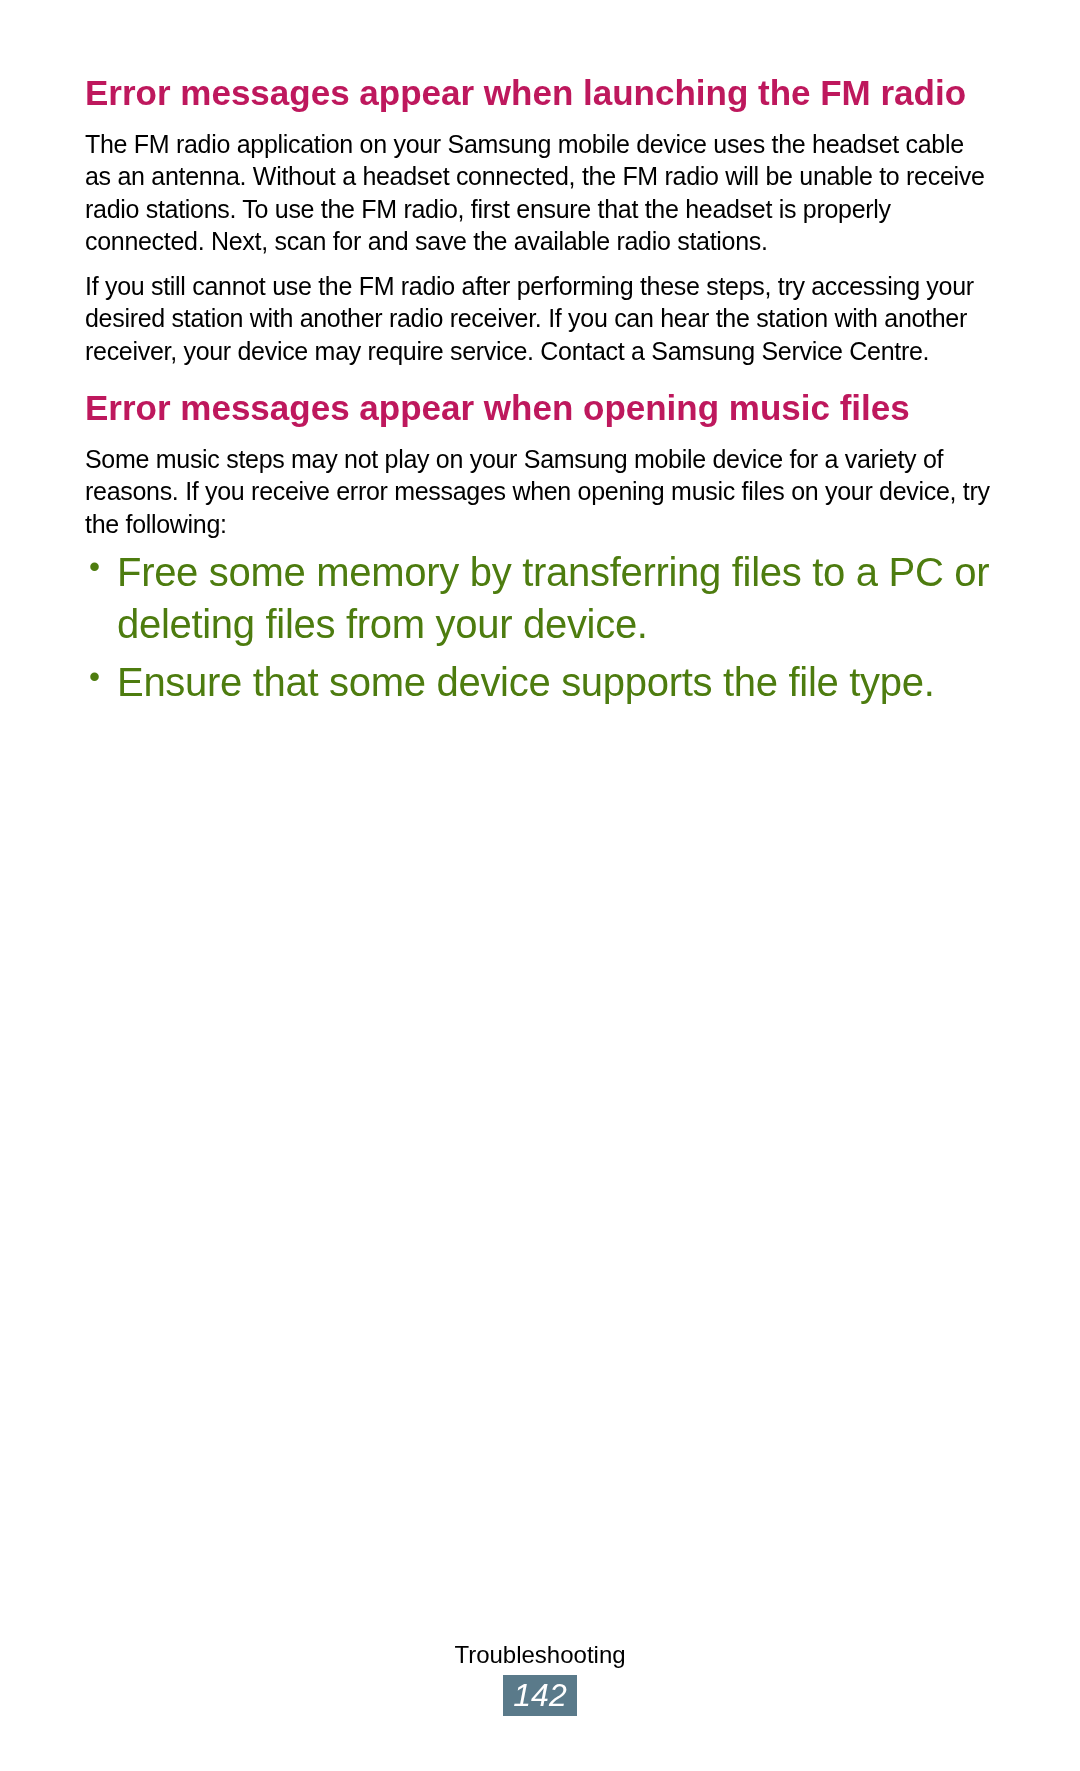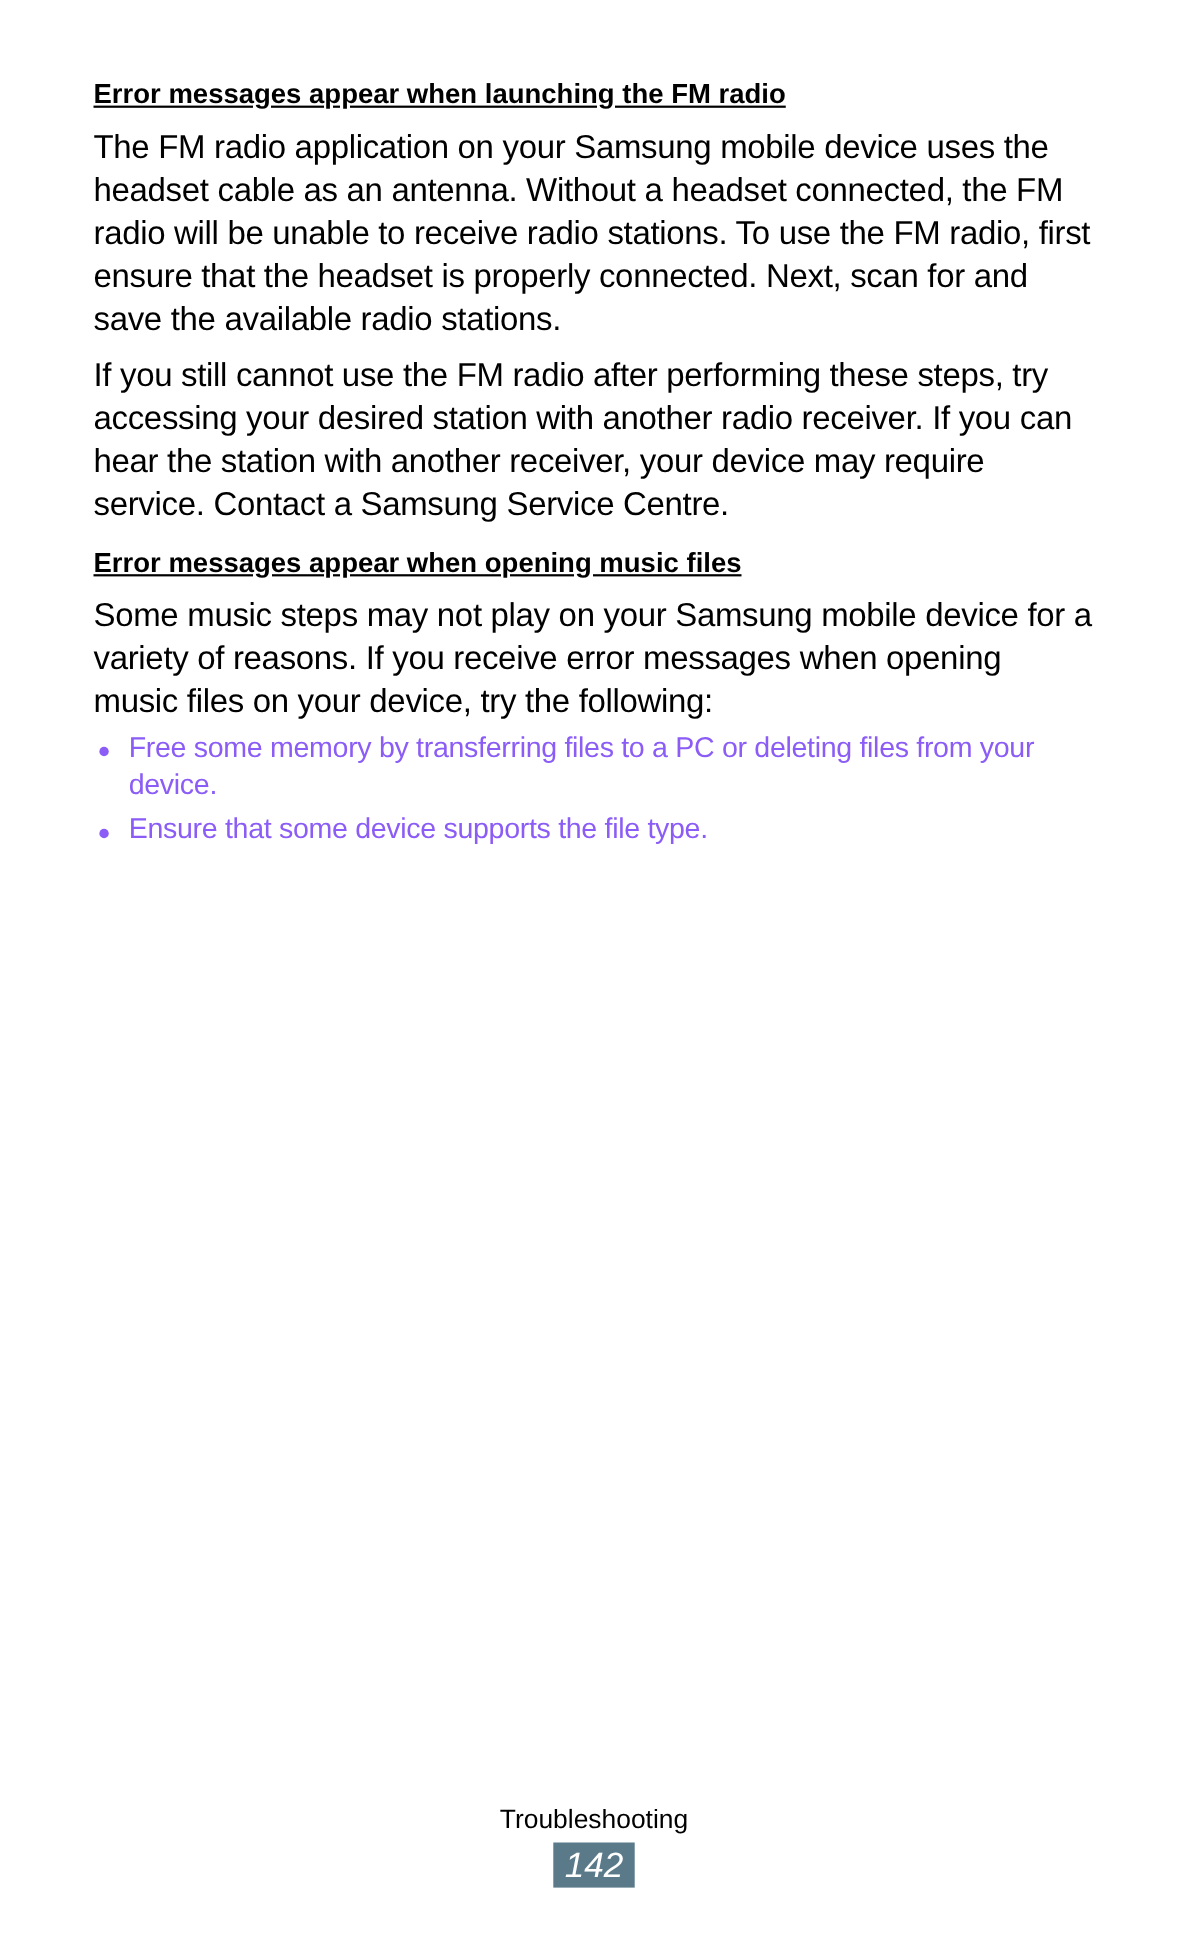--- a/index.html
+++ b/index.html
@@ -12,42 +12,41 @@
       background: #ffffff;
       width: 1080px;
       height: 1771px;
       position: relative;
       padding: 70px 85px 40px 85px;
     }
     .content {
       width: 100%;
     }
     .heading {
-      color: #000000;
-      font-size: 25px;
+      color: #be185d;
+      font-size: 35px;
       font-weight: bold;
       line-height: 1.3;
       margin-bottom: 8px;
-      text-decoration: underline;
     }
     .paragraph {
       color: #000000;
-      font-size: 30px;
+      font-size: 25px;
       line-height: 1.3;
       margin-bottom: 6px;
       letter-spacing: -0.3px;
       margin-top: 12px;
     }
     .bullet-list {
       list-style: none;
       padding-left: 0;
     }
     .bullet-item {
-      color: #8b5cf6;
-      font-size: 26px;
+      color: #4d7c0f;
+      font-size: 40px;
       line-height: 1.3;
       position: relative;
       padding-left: 32px;
       margin-bottom: 6px;
       letter-spacing: -0.3px;
     }
     .bullet-item::before {
       content: "•";
       position: absolute;
       left: 4px;

